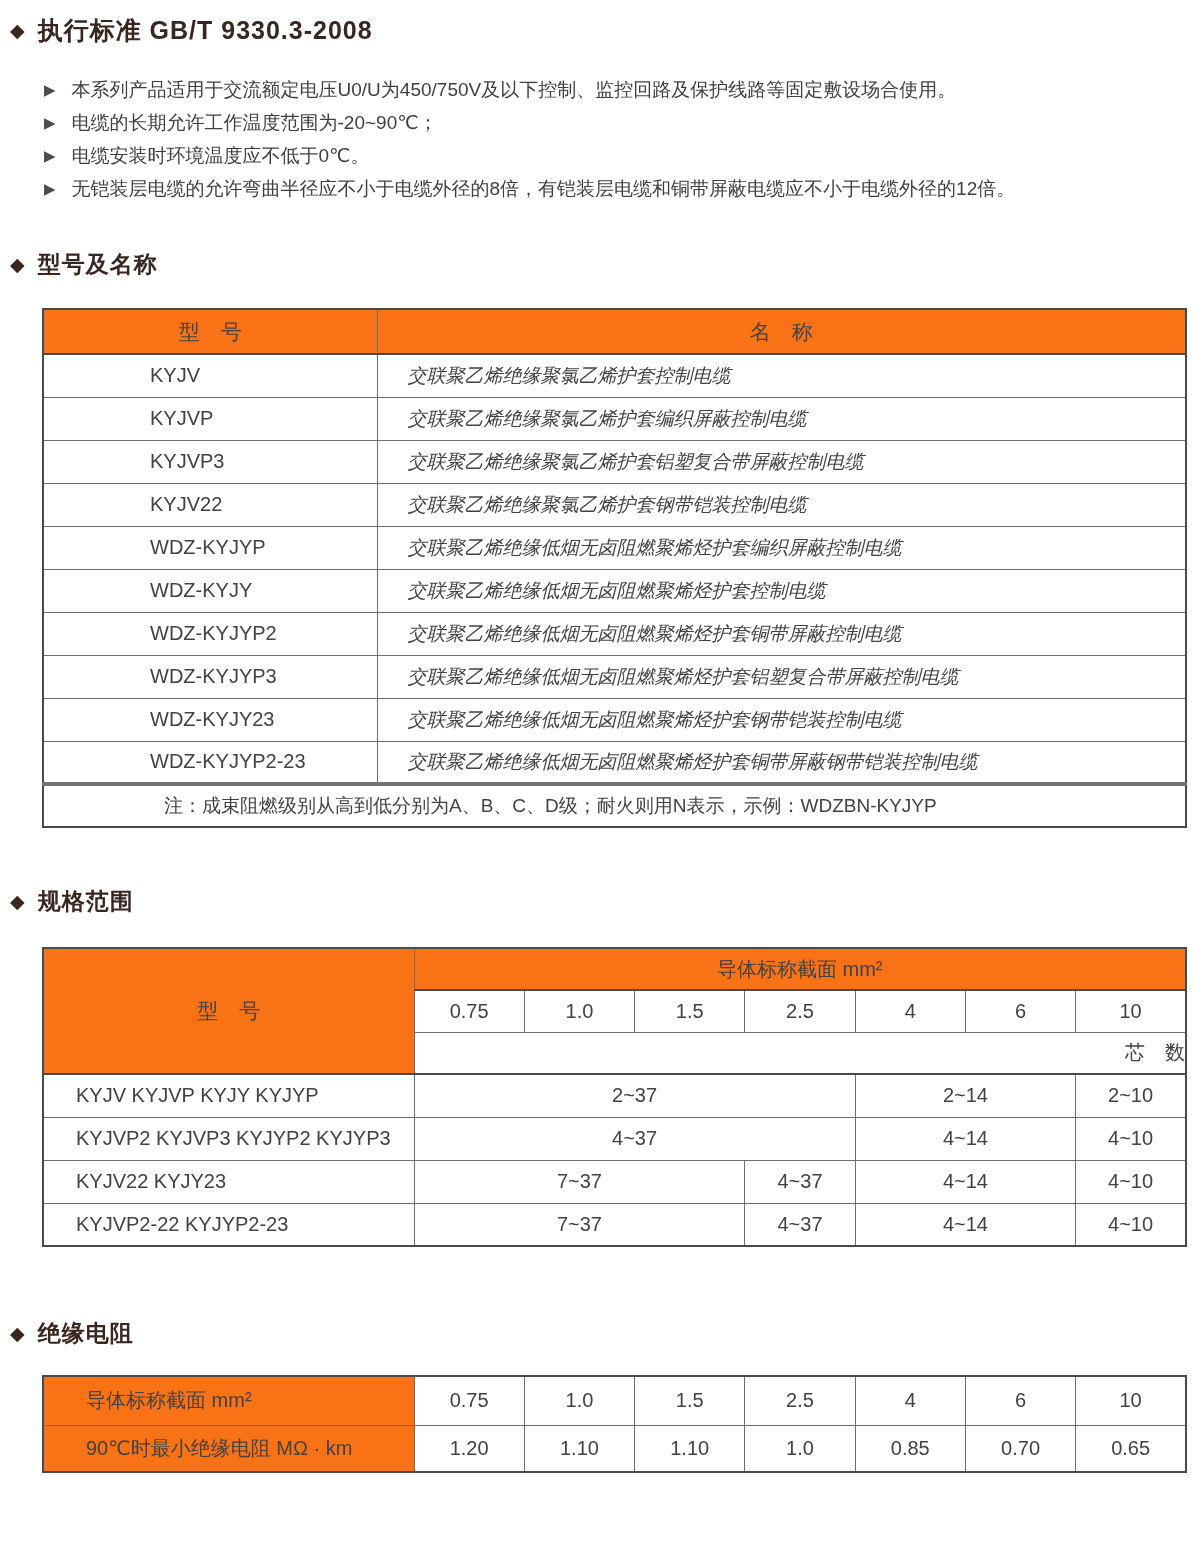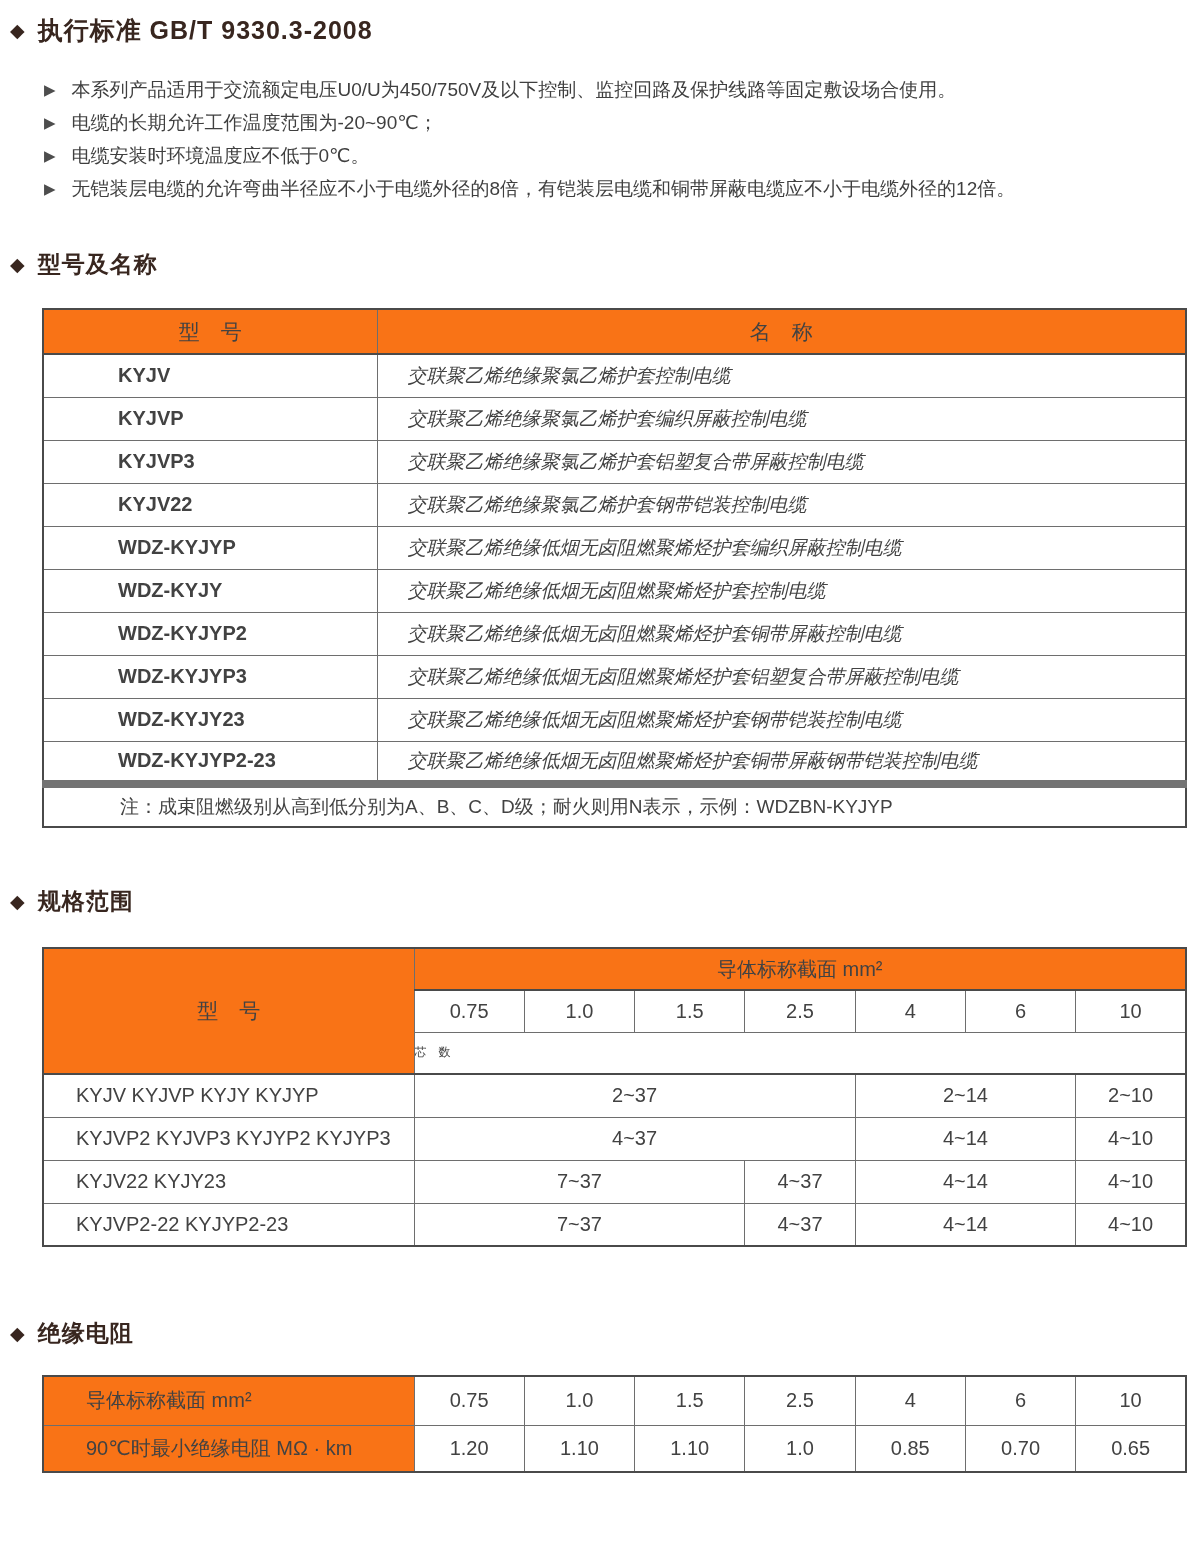--- a/index.html
+++ b/index.html
@@ -61,30 +61,30 @@
     overflow: hidden;
     white-space: nowrap;
   }
   table { border: 2px solid #4a4a4a; }
   th { border-bottom: 2px solid #4a4a4a; }
   .gray { background: #f97316; }
   
   .t1 th { height: 45px; font-weight: normal; font-size: 21px; text-align: center; }
   .t1 td { height: 43px; }
   .t1 .col-model { width: 334px; }
-  .t1 td.model-cell { padding-left: 74px; font-weight: bold; }
+  .t1 td.model-cell { padding-left: 106px; }
   .t1 td.name-cell  { padding-left: 30px; font-size: 19px; font-style: italic; }
-  .t1 td.note-cell  { padding-left: 76px; font-size: 19px; border-top: 8px solid #737373; }
+  .t1 td.note-cell  { padding-left: 120px; font-size: 19px; border-top: 4px solid #737373; }
   
   .t2 .col-model { width: 371px; }
   .t2 td { height: 42px; }
   .t2 .model-head { font-weight: normal; font-size: 21px; text-align: center; }
   .t2 td.size-cell, .t2 td.range-cell { text-align: center; }
   .t2 td.span-head { text-align: center; font-size: 20px; }
-  .t2 td.core-head { text-align: left; font-size: 12px; }
+  .t2 td.core-head { text-align: right; font-size: 20px; }
   .t2 td.spec-model { padding-left: 32px; font-size: 20px; }
   .t2 tr.spec-data-row td { height: 43px; }
   .t2 tr.hdr-top td { border-bottom: 2px solid #4a4a4a; }
   .t2 tbody tr:first-child td { border-top: 2px solid #4a4a4a; }
   
   .t3 .col-model { width: 371px; }
   .t3 td { height: 49px; }
   .t3 tr:last-child td { height: 47px; }
   .t3 td.label-cell { padding-left: 42px; font-size: 20px; }
   .t3 td.value-cell { text-align: center; }

